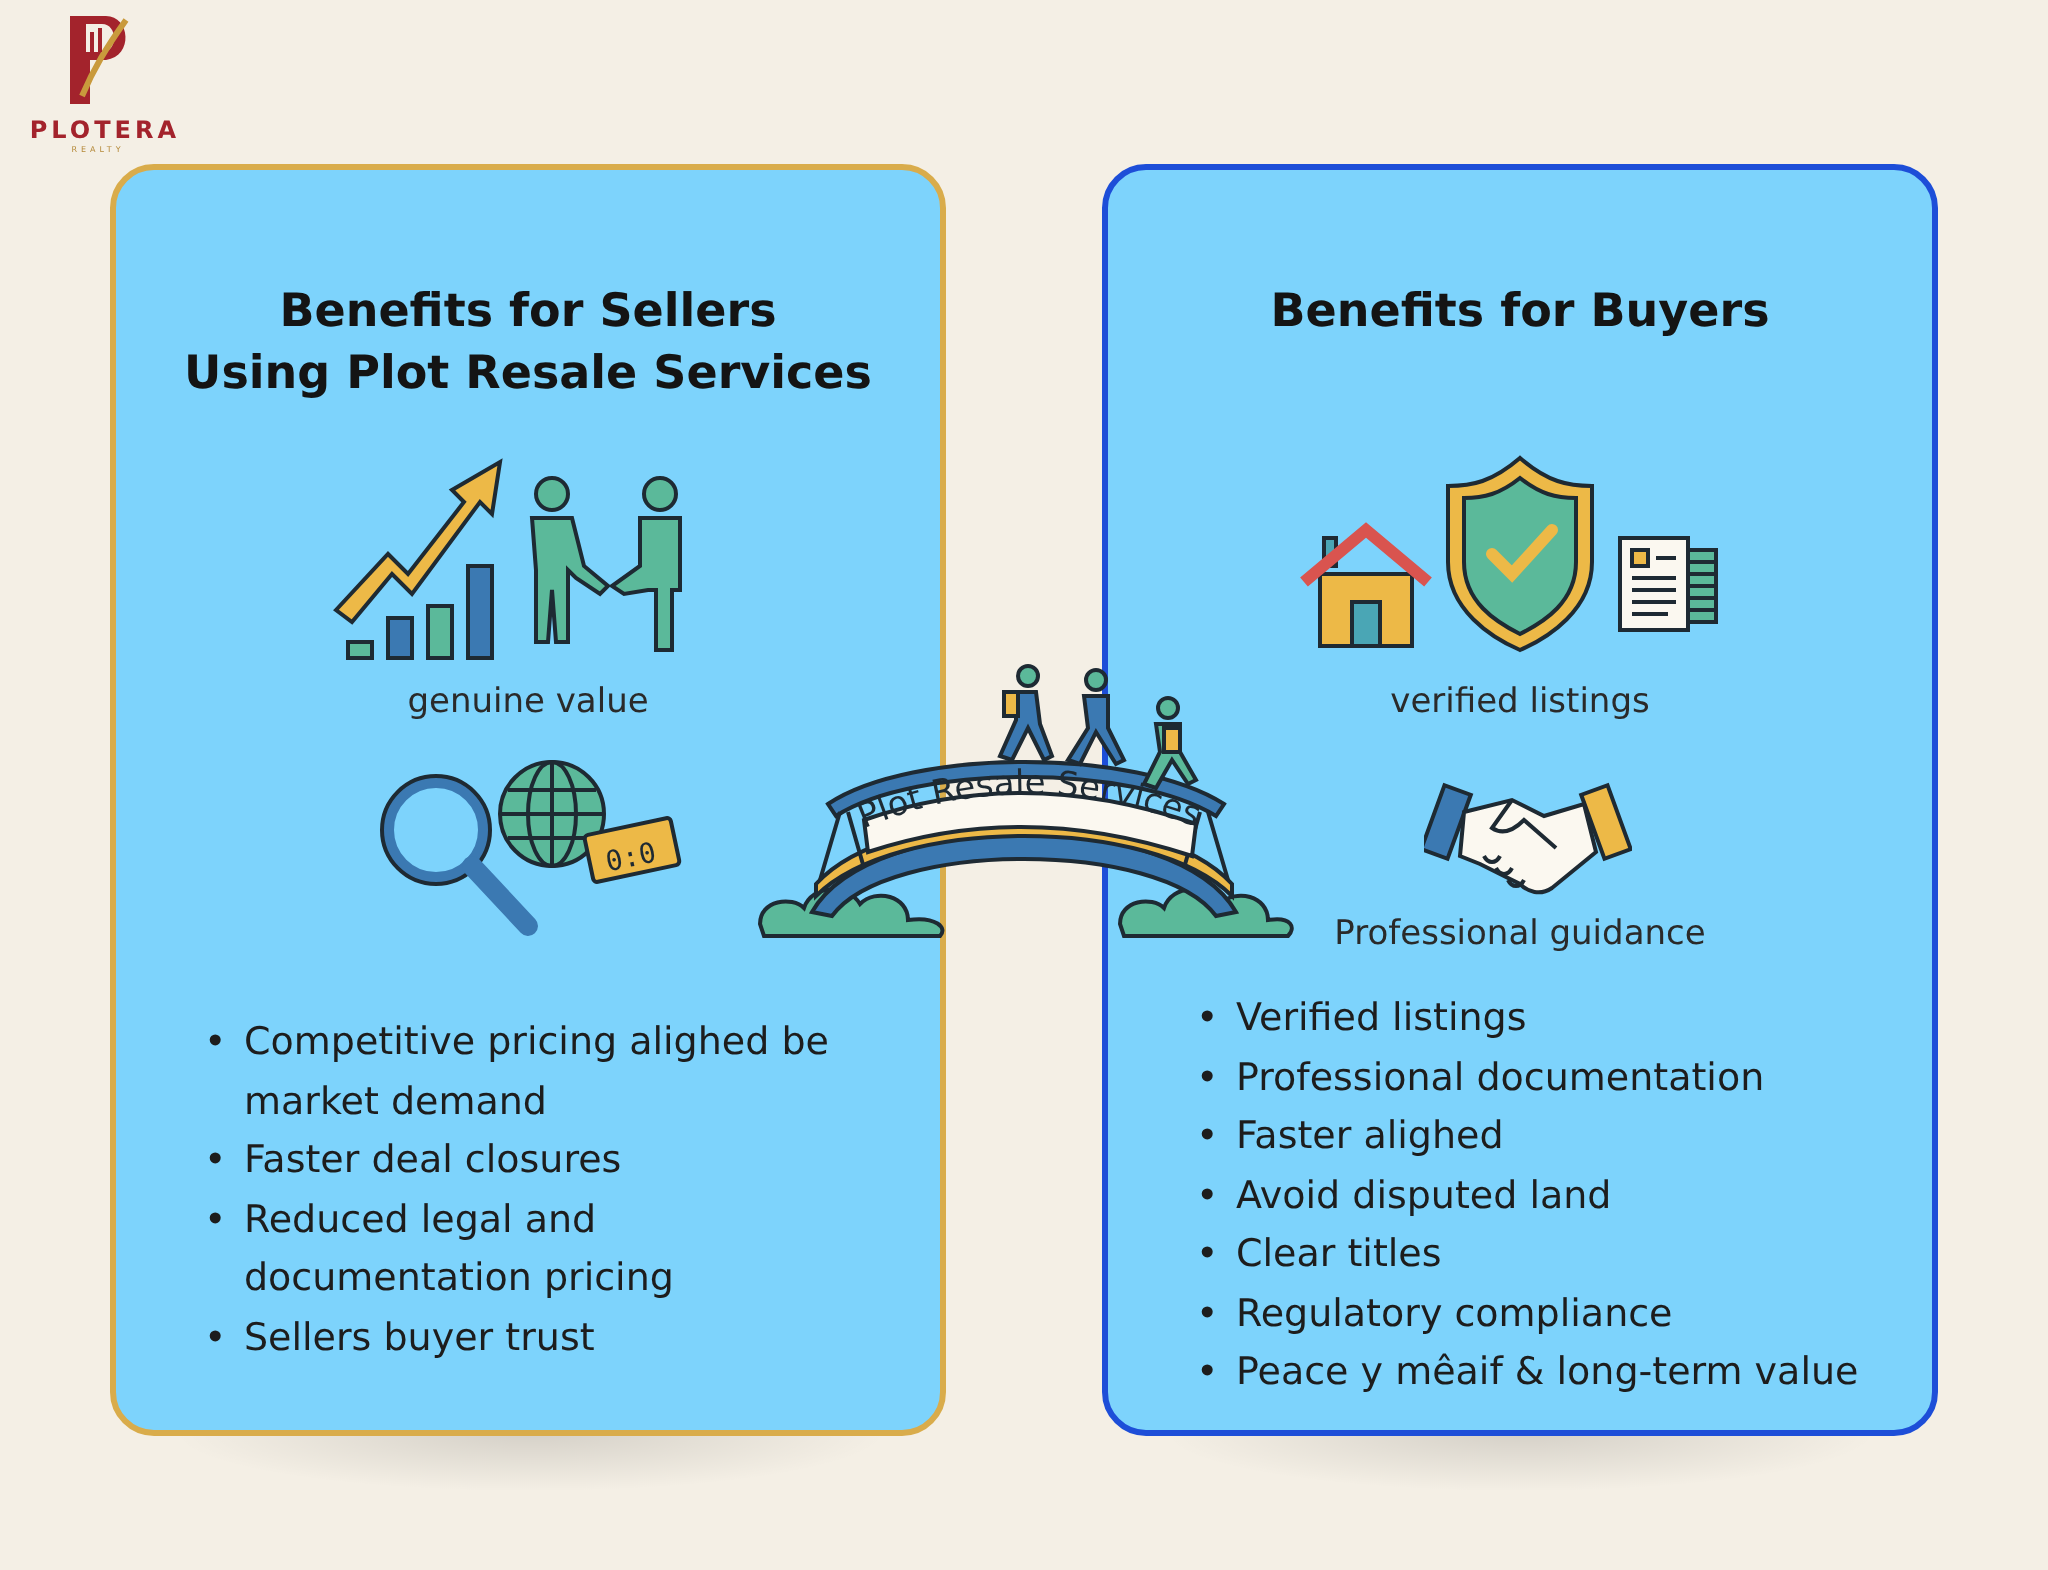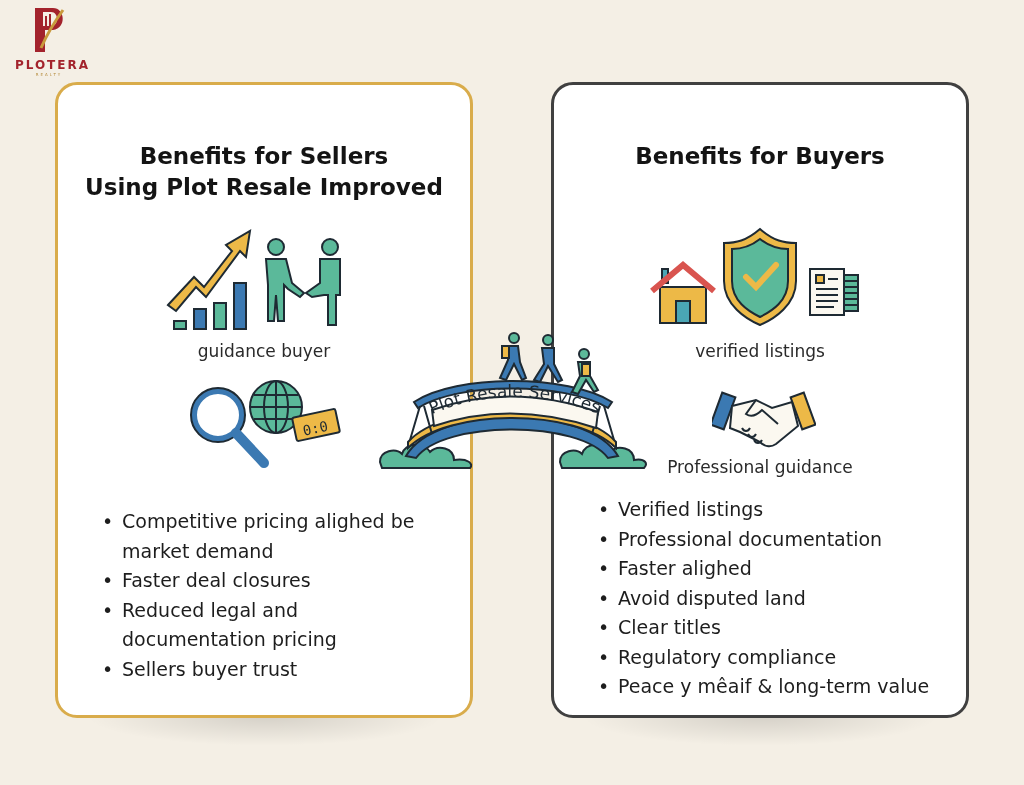--- a/index.html
+++ b/index.html
@@ -10,24 +10,24 @@
     color: #1c1c1c;
     position: relative;
   }
   .logo { position: absolute; left: 8px; top: 4px; width: 82px; height: 72px; text-align: center; }
   .logo svg { display: block; margin: 0 auto; }
   .logo-word { font-size: 12px; letter-spacing: 2px; color: #a3232c; font-weight: bold; margin-top: 2px; text-align: right; }
   .logo-sub { font-size: 4px; letter-spacing: 2px; color: #b58a3a; }
 
   .panel {
     position: absolute; top: 82px; width: 418px; height: 636px;
-    border-radius: 22px; background: #ffffff;
+    border-radius: 22px; background: #7dd3fc;
   }
   .panel.left { left: 55px; border: 3px solid #d9ac4b; }
-  .panel.right { left: 551px; border: 3px solid #404040; }
+  .panel.right { left: 551px; border: 3px solid #1d4ed8; }
   .shadow {
     position: absolute; top: 716px; width: 360px; height: 30px;
     background: radial-gradient(ellipse at center top, rgba(0,0,0,0.13), rgba(0,0,0,0) 70%);
   }
   .shadow.l { left: 85px; } .shadow.r { left: 580px; }
 
   .title {
     position: absolute; left: 0; width: 100%; text-align: center;
     font-weight: bold; font-size: 23px; line-height: 31px; color: #141414;
   }
@@ -53,37 +53,37 @@
   <div class="logo-word">PLOTERA</div>
   <div class="logo-sub">REALTY</div>
 </div>
 
 <div class="shadow l"></div>
 <div class="shadow r"></div>
 
 <div class="panel left">
   <div class="title" style="top:56px;">
     <div>Benefits for Sellers</div>
-    <div>Using Plot Resale Improved</div>
+    <div>Using Plot Resale Services</div>
   </div>
 
   <svg class="icon-svg" style="left:108px;top:140px;" width="190" height="108" viewBox="0 0 190 108">
     <g stroke="#1e2a33" stroke-width="2">
       <rect x="8" y="96" width="12" height="8" fill="#5bb99a"></rect>
       <rect x="28" y="84" width="12" height="20" fill="#3b79b2"></rect>
       <rect x="48" y="78" width="12" height="26" fill="#5bb99a"></rect>
       <rect x="68" y="58" width="12" height="46" fill="#3b79b2"></rect>
       <path d="M2 80 L28 52 L38 62 L66 26 L60 20 L84 6 L80 32 L74 26 L40 72 L30 62 L10 86 Z" fill="#edb947"></path>
       <circle cx="110" cy="22" r="8" fill="#5bb99a"></circle>
       <path d="M100 34 H120 L126 58 L138 68 L134 72 L122 64 L118 60 V96 H112 L110 70 L108 96 H102 V60 Z" fill="#5bb99a"></path>
       <circle cx="164" cy="22" r="8" fill="#5bb99a"></circle>
       <path d="M154 34 H174 V70 H170 V100 H162 V70 H158 L146 72 L140 68 L154 58 Z" fill="#5bb99a"></path>
     </g>
   </svg>
-  <div class="caption" style="top:256px;">guidance buyer</div>
+  <div class="caption" style="top:256px;">genuine value</div>
 
   <svg class="icon-svg" style="left:128px;top:292px;" width="160" height="100" viewBox="0 0 160 100">
     <g stroke="#1e2a33" stroke-width="2">
       <circle cx="90" cy="30" r="26" fill="#5bb99a"></circle>
       <path d="M64 30 H116 M90 4 V56 M68 18 H112 M68 42 H112" fill="none"></path>
       <ellipse cx="90" cy="30" rx="12" ry="26" fill="none"></ellipse>
       <rect x="108" y="36" width="44" height="24" rx="2" fill="#edb947" transform="rotate(-12 130 48)"></rect>
       <text x="116" y="56" font-size="14" font-family="DejaVu Sans Mono, monospace" fill="#1e2a33" stroke="none" transform="rotate(-12 130 48)">0:0</text>
       <circle cx="32" cy="38" r="24" fill="none" stroke="#3b79b2" stroke-width="6"></circle>
       <circle cx="32" cy="38" r="27" fill="none"></circle>

